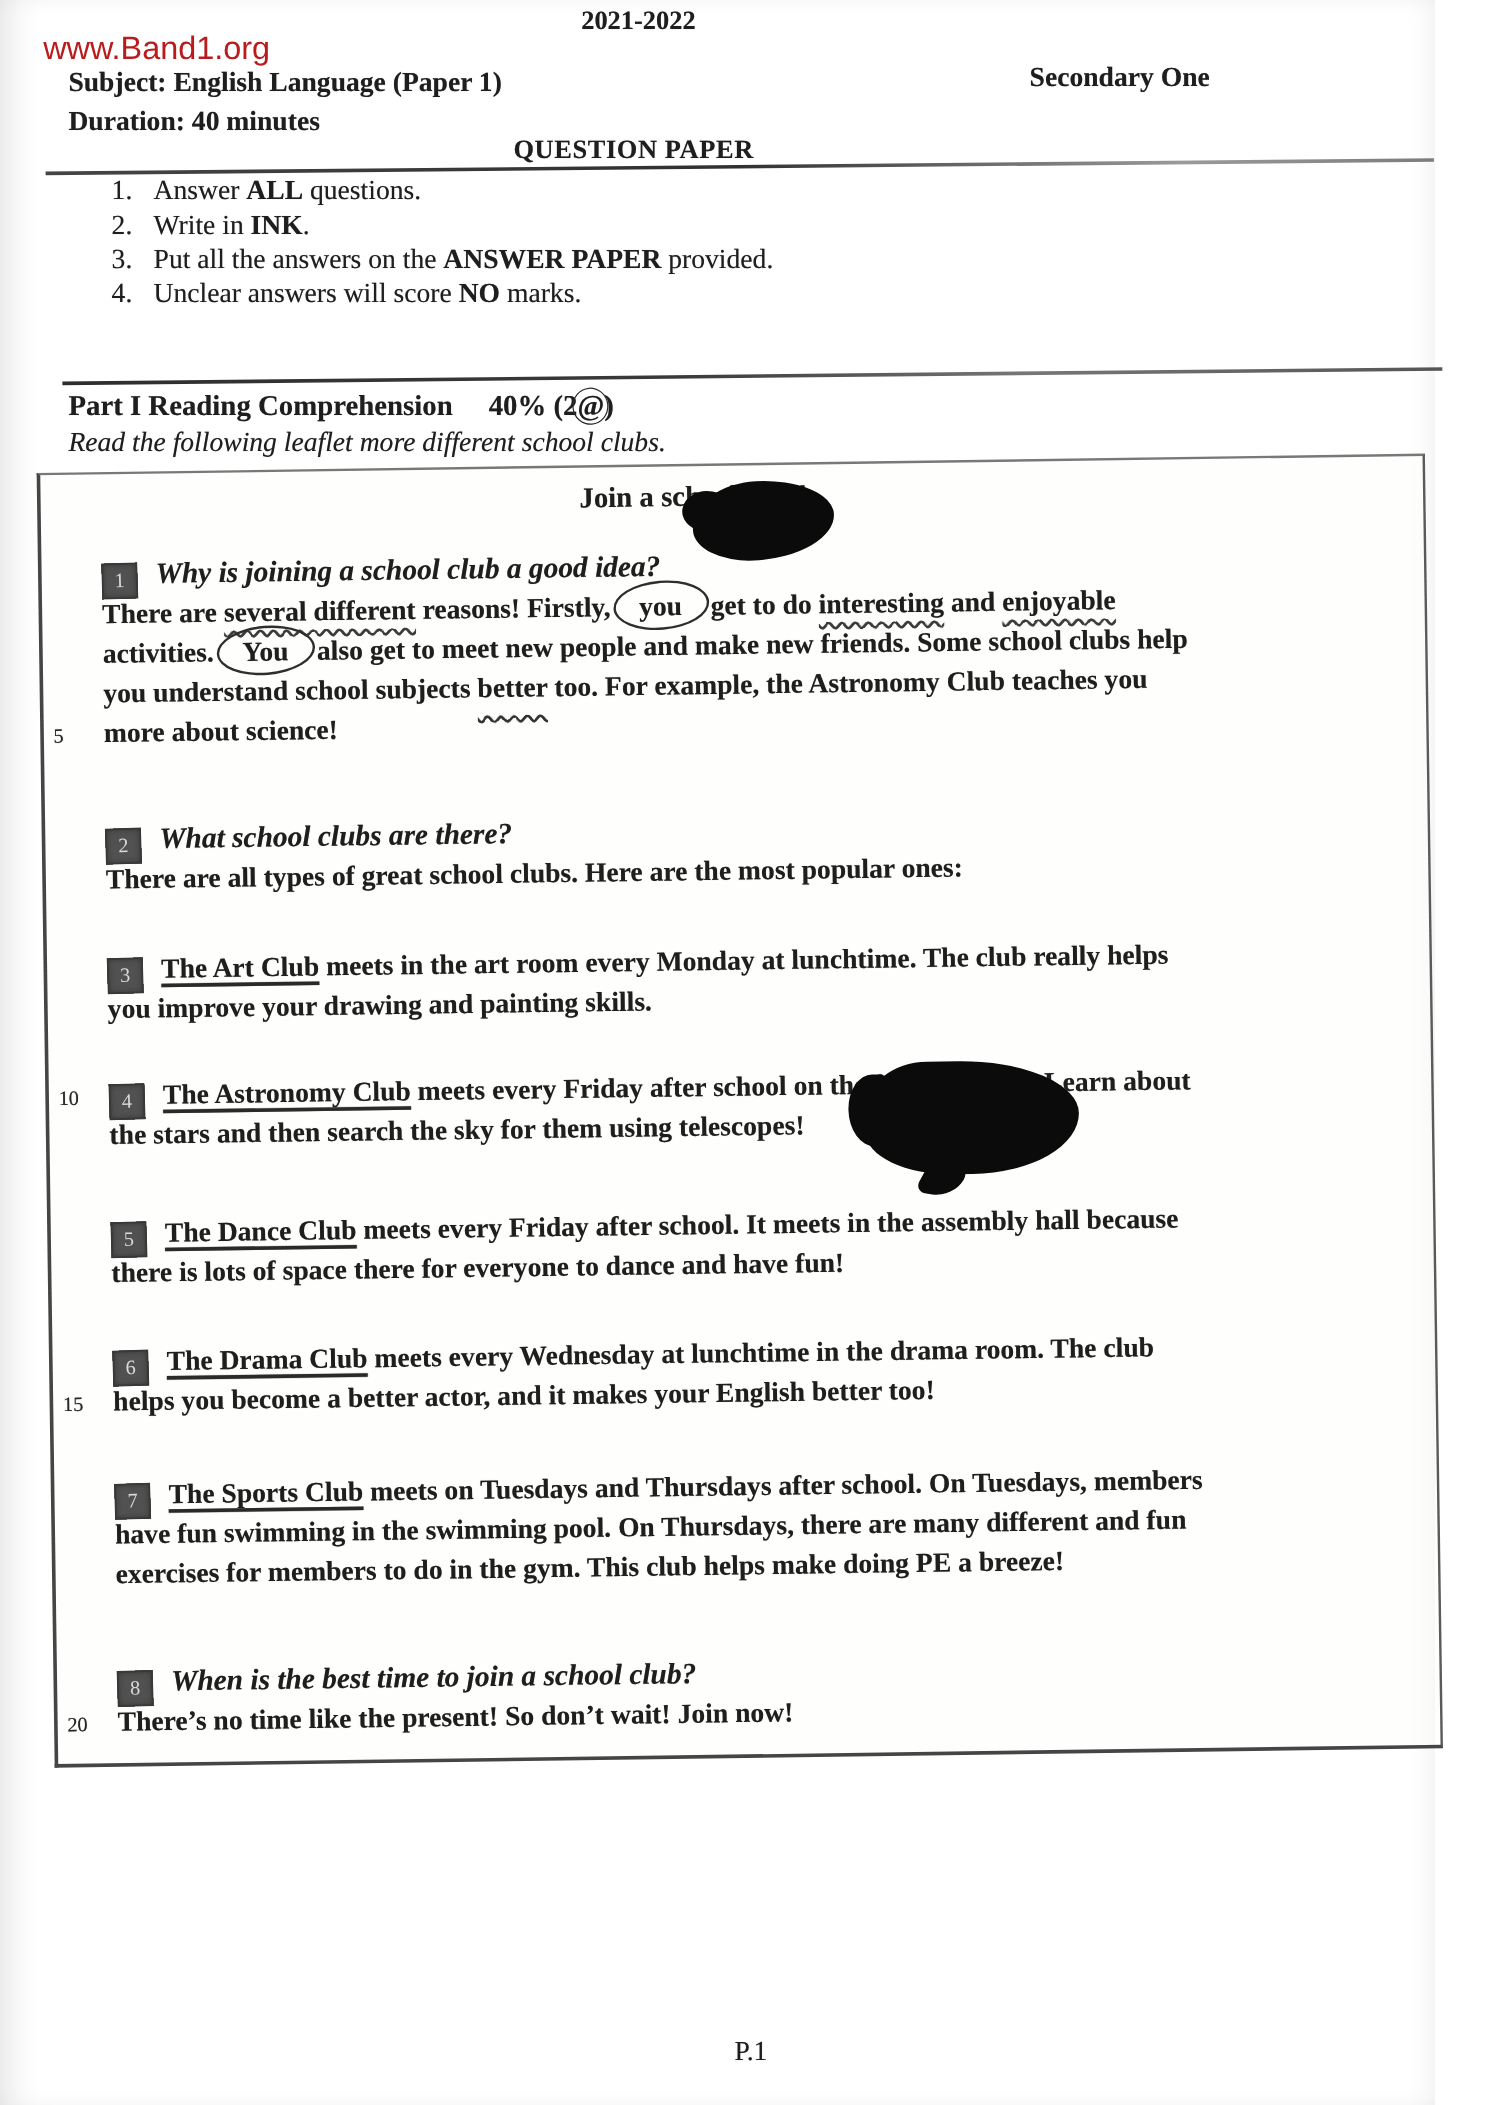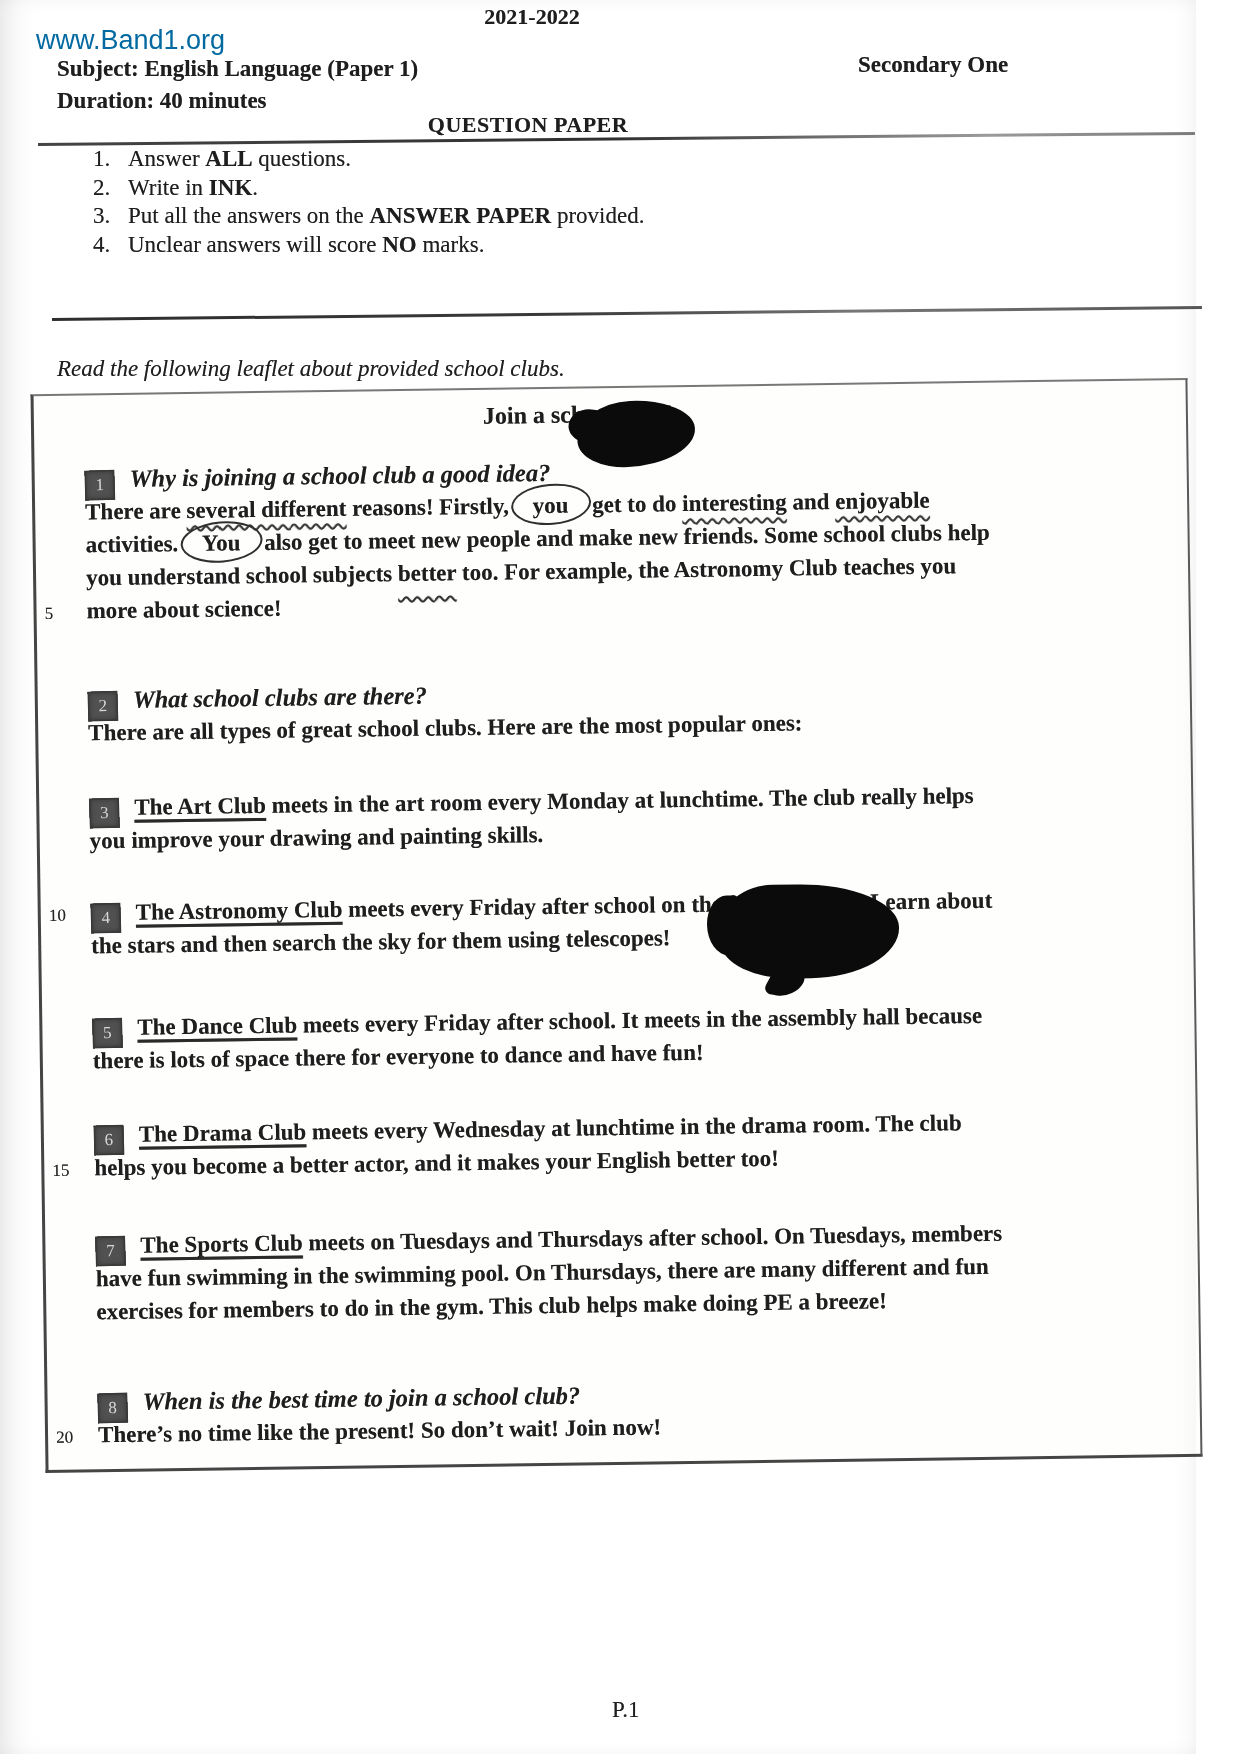--- a/index.html
+++ b/index.html
@@ -6,21 +6,21 @@
   body{width:1240px;height:1754px;overflow:hidden;
     font-family:"Liberation Serif", serif;color:#1e1e1e;}
   .page{position:relative;width:1196px;height:1754px;
     background:
       radial-gradient(120% 55% at 52% 28%, rgba(255,255,255,0.55), rgba(255,255,255,0) 70%),
       linear-gradient(176deg,#eae9e6 0%,#f1f0ed 16%,#f4f3f0 38%,#eceben 60%,#e7e6e3 72%,#dbdad7 88%,#d3d2cf 100%);
     box-shadow:inset 22px 0 35px -22px rgba(0,0,0,0.16), inset -12px 0 28px -16px rgba(0,0,0,0.10);
     text-shadow:0 0 0.6px rgba(25,25,25,0.5);}
   .abs{position:absolute;white-space:nowrap;}
   .school-year{left:0;right:0;text-align:center;top:4px;font-size:22px;font-weight:700;transform:translateX(-66px);}
-  .watermark{left:36px;top:25px;font-family:"Liberation Sans",sans-serif;font-size:27px;color:#0369a1;text-shadow:none;}
+  .watermark{left:36px;top:25px;font-family:"Liberation Sans",sans-serif;font-size:27px;color:#b91c1c;text-shadow:none;}
   .subject{left:57px;top:56px;font-size:23px;font-weight:700;}
   .level{left:858px;top:52px;font-size:23px;font-weight:700;}
   .duration{left:57px;top:88px;font-size:23px;font-weight:700;}
   .paper-title{left:0;right:0;text-align:center;top:112px;font-size:22px;font-weight:700;transform:translateX(-70px);letter-spacing:0.5px;}
   .rule{position:absolute;height:3px;transform-origin:left center;}
   .rule1{left:38px;top:143px;width:1157px;transform:rotate(-0.55deg);
     background:linear-gradient(90deg,#454545 0%,#303030 50%,#6e6e6e 68%,#9a9a9a 82%,#7c7c7c 100%);}
   .rule2{left:52px;top:318px;width:1150px;transform:rotate(-0.6deg);
     background:linear-gradient(90deg,#2e2e2e 0%,#3a3a3a 45%,#777 70%,#555 100%);}
   .instructions{position:absolute;left:57px;top:146px;}
@@ -81,21 +81,24 @@
   <div class="instructions">
     <div>
         <div class="instr-item"><span class="instr-num">1.</span><span><span>Answer </span><span class="seg-bold">ALL</span><span> questions.</span></span></div>
         <div class="instr-item"><span class="instr-num">2.</span><span><span>Write in </span><span class="seg-bold">INK</span><span>.</span></span></div>
         <div class="instr-item"><span class="instr-num">3.</span><span><span>Put all the answers on the </span><span class="seg-bold">ANSWER PAPER</span><span> provided.</span></span></div>
         <div class="instr-item"><span class="instr-num">4.</span><span><span>Unclear answers will score </span><span class="seg-bold">NO</span><span> marks.</span></span></div>
       </div>
   </div>
   <div class="rule rule2"></div>
 
-  <div class="abs intro">Read the following leaflet about provided school clubs.</div>
+  <div class="abs part1">
+    <span>Part I Reading Comprehension</span><span class="part-weight"><span>40% (2</span><span class="at-circle">@</span><span>)</span></span>
+  </div>
+  <div class="abs intro">Read the following leaflet more different school clubs.</div>
 
   <div class="leaflet">
     <div class="leaflet-title">Join a school club!</div>
     <div>
         <div class="section" style="margin-top: 24px;">
           <div class="bodyline qhead"><span class="lineno"></span><span class="badge">1</span><span>Why is joining a school club a good idea?</span></div>
           <div class="bodyline"><span class="lineno"></span><span>There are </span><span class="seg-squiggle">several different</span><span> reasons! Firstly, </span><span class="seg-circle">you</span><span> get to do </span><span class="seg-squiggle">interesting</span><span> and </span><span class="seg-squiggle">enjoyable</span></div>
           <div class="bodyline"><span class="lineno"></span><span>activities. </span><span class="seg-circle">You</span><span> also get to meet new people and make new friends. Some school clubs help</span></div>
           <div class="bodyline"><span class="lineno"></span><span>you understand school subjects </span><span class="seg-squiggle-low">better</span><span> too. For example, the Astronomy Club teaches you</span></div>
           <div class="bodyline"><span class="lineno">5</span><span>more about science!</span></div>

